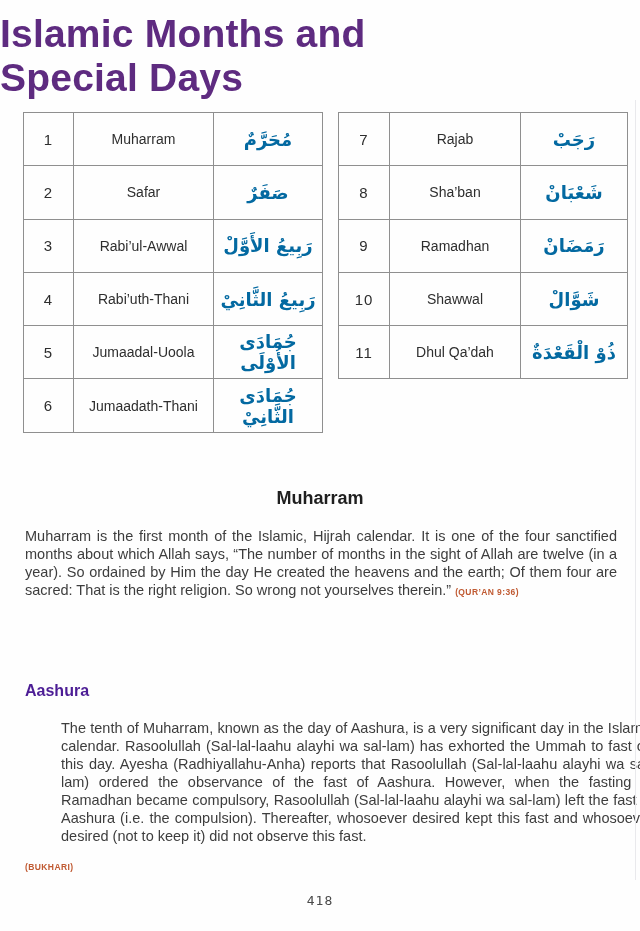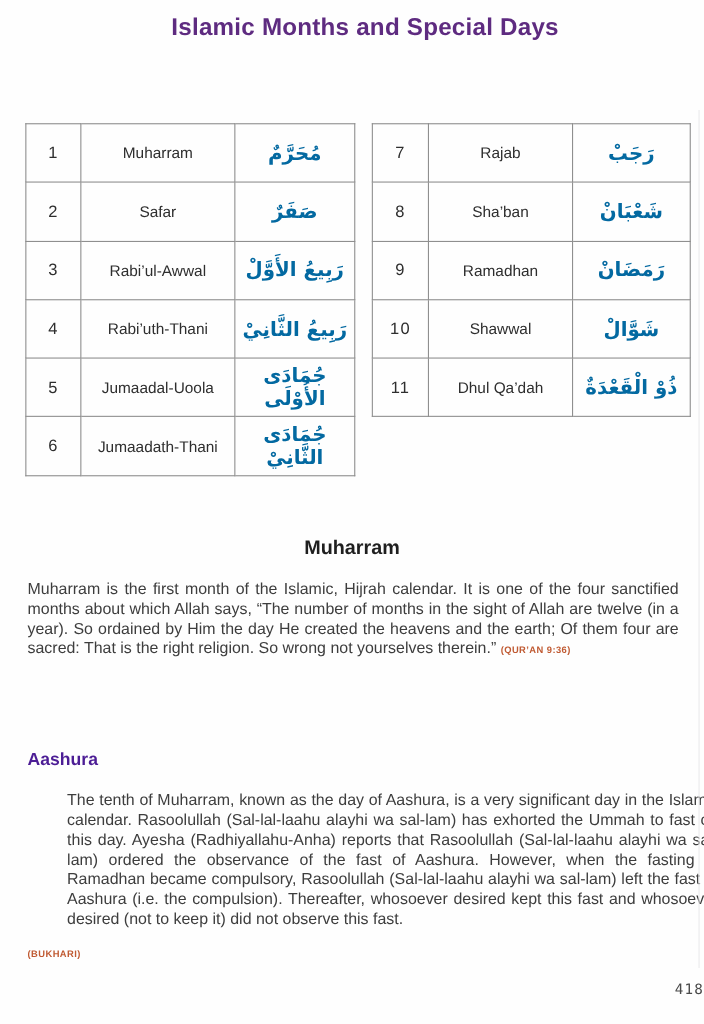--- a/index.html
+++ b/index.html
@@ -6,22 +6,22 @@
   .page{
     position:relative;
     width:640px;height:931px;
     background:#fefefe;
     font-family:"Liberation Sans", sans-serif;
     color:#3a3a3a;
     overflow:hidden;
   }
   .title{
     position:absolute;top:12px;left:0;width:508px;
-    text-align:right;
-    font-size:22px;font-weight:600;letter-spacing:0.2px;
+    text-align:left;
+    font-size:39px;font-weight:600;letter-spacing:0.2px;
     color:#5e2b80;
     margin:0;
   }
   table.months{
     position:absolute;top:112px;
     border-collapse:collapse;
     table-layout:fixed;
   }
   table.months.left{left:23px;width:300px;}
   table.months.right{left:338px;width:290px;}
@@ -60,21 +60,21 @@
   .cite{
     font-size:8.5px;font-weight:700;color:#c05a32;letter-spacing:0.4px;
     white-space:nowrap;
     text-align:right;
   }
   .cite-block{
     position:absolute;left:25px;top:862px;
   }
   .page-number{
     position:absolute;top:893px;left:0;width:640px;
-    text-align:right;
+    text-align:center;
     font-size:13px;color:#4a4a4a;letter-spacing:1px;
     font-family:"DejaVu Sans Mono", monospace;
   }
   .page-edge-line{
     position:absolute;top:100px;right:4px;width:1px;height:780px;
     background:#e9e9ec;
   }
 </style>
 </head>
 <body>

